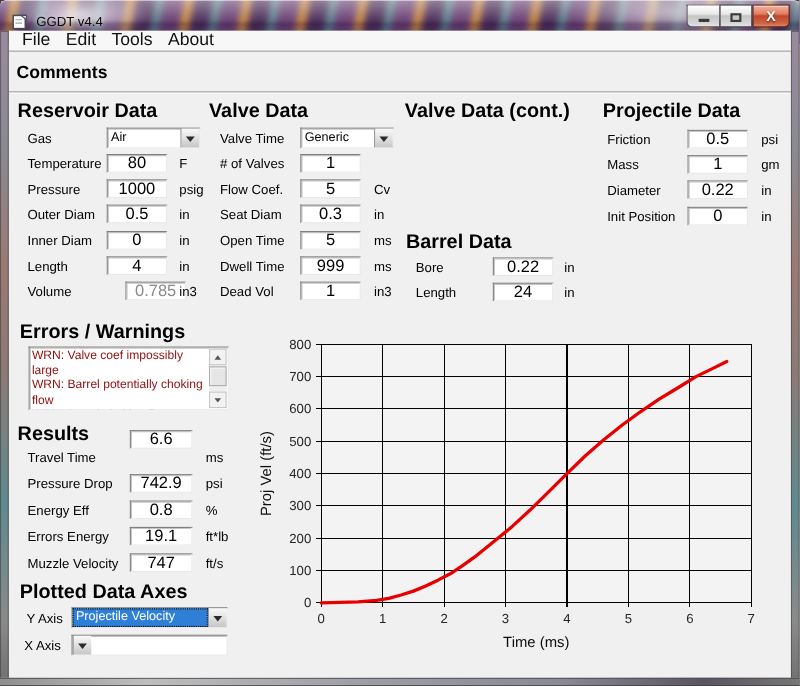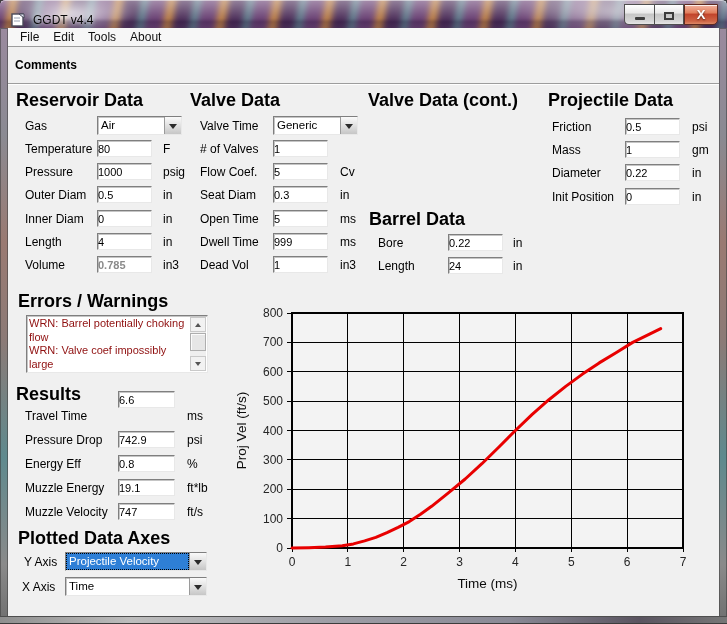--- a/index.html
+++ b/index.html
@@ -41,31 +41,31 @@
     box-shadow: inset 0 0 0 1px rgba(60,60,60,.55); }
   .b-left { left:0; } .b-right { right:0; }
   .b-bottom { position:absolute; left:0; right:0; bottom:0; height:8px; z-index:2;
     background:linear-gradient(90deg,#8f8f8f,#bdbdbd 18%,#9e9ea6 45%,#8a8a96 70%,#5a5460 88%,#777);
     box-shadow: inset 0 1px 0 #4e4e4e, inset 0 -1px 0 #3c3c3c; }
 
   
   .client { position:absolute; left:8px; right:8px; top:28px; bottom:8px; background:#f0f0f0; }
   .menubar { position:absolute; left:0; right:0; top:0; height:19px; background:#f7f7f7;
              border-bottom:1px solid #9d9d9d; display:flex; align-items:center; padding-left:5px; }
-  .menu-item { font-size:12px; color:#111; padding:2px 7px; }
+  .menu-item { font-size:16px; color:#111; padding:2px 7px; }
   .comments-row { position:absolute; left:0; right:0; top:20px; height:36px; border-bottom:1px solid #9d9d9d;
                   box-shadow:0 1px 0 rgba(255,255,255,.9); }
-  .comments-label { position:absolute; left:7px; top:10px; font-weight:bold; font-size:12px; }
+  .comments-label { position:absolute; left:7px; top:10px; font-weight:bold; font-size:16px; }
   .comments-input { position:absolute; left:95px; top:7px; width:610px; height:20px; background:#fff;
       border:1px solid; border-color:#7f7f7f #dedede #dedede #7f7f7f; font-size:12px; padding:1px 4px;
       font-family:"Liberation Sans",sans-serif; }
 
   .hdr { position:absolute; font-weight:bold; font-size:18px; color:#000; white-space:nowrap; }
   .lbl { position:absolute; font-size:12px; color:#000; white-space:nowrap; }
-  .tf  { position:absolute; height:17px; background:#fff; font-size:11px;
+  .tf  { position:absolute; height:17px; background:#fff; text-align:center; font-size:15px;
          font-family:"Liberation Sans",sans-serif; padding:0;
          border:1px solid; border-color:#7f7f7f #e8e8e8 #e8e8e8 #7f7f7f;
          box-shadow: inset 1px 1px 0 rgba(90,90,90,.35); }
   .tf.dis { color:#8a8a8a; }
   .combo { position:absolute; height:19px; background:#fff; display:flex;
            border:1px solid; border-color:#7f7f7f #e8e8e8 #e8e8e8 #7f7f7f;
            box-shadow: inset 1px 1px 0 rgba(90,90,90,.35); }
   .combo .val { flex:1; font-size:11.5px; line-height:17px; padding-left:3px; white-space:nowrap; overflow:hidden; }
   .combo .val.sel { background:#2e7fd6; color:#fff; outline:1px dotted #000; outline-offset:-1px; }
   .combo .cbtn { width:17px; border-left:1px solid #9a9a9a;
@@ -156,21 +156,21 @@
     <span class="lbl" style="left:17px;top:160px">Outer Diam</span>
     <input class="tf" style="left: 89px; top: 158px; width: 55px;" value="0.5">
     <span class="lbl" style="left:155px;top:160px">in</span>
     <span class="lbl" style="left:17px;top:184px">Inner Diam</span>
     <input class="tf" style="left: 89px; top: 182px; width: 55px;" value="0">
     <span class="lbl" style="left:155px;top:184px">in</span>
     <span class="lbl" style="left:17px;top:207px">Length</span>
     <input class="tf" style="left: 89px; top: 205px; width: 55px;" value="4">
     <span class="lbl" style="left:155px;top:207px">in</span>
     <span class="lbl" style="left:17px;top:230px">Volume</span>
-    <input class="tf dis" style="left: 89px; top: 228px; width: 55px; font-weight: bold;" readonly="" value="0.785">
+    <input class="tf dis" style="left: 106px; top: 228px; width: 55px;" readonly="" value="0.785">
     <span class="lbl" style="left:155px;top:230px">in3</span>
 
     <span class="hdr" style="left:182px;top:62px">Valve Data</span>
     <span class="lbl" style="left:192px;top:91px">Valve Time</span>
     <div class="combo" style="left:265px;top:88px;width:85px">
       <span class="val">Generic</span>
       <span class="cbtn">
           <span class="tri-down"></span>
         </span>
     </div>
@@ -212,22 +212,22 @@
     <span class="lbl" style="left:544px;top:138px">Diameter</span>
     <input class="tf" style="left: 617px; top: 136px; width: 55px;" value="0.22">
     <span class="lbl" style="left:684px;top:138px">in</span>
     <span class="lbl" style="left:544px;top:162px">Init Position</span>
     <input class="tf" style="left: 617px; top: 160px; width: 55px;" value="0">
     <span class="lbl" style="left:684px;top:162px">in</span>
 
     <span class="hdr" style="left:10px;top:263px">Errors / Warnings</span>
     <div class="listbox">
       <div class="warn-lines">
+        <div>WRN: Valve coef impossibly large</div>
         <div>WRN: Barrel potentially choking flow</div>
-        <div>WRN: Valve coef impossibly large</div>
         <div>WRN: Barrel choking flow</div>
       </div>
       <div class="sbar">
         <div class="sbtn up">
             <span class="tri-up-s"></span>
           </div>
         <div class="sthumb"></div>
         <div class="sbtn dn">
             <span class="tri-dn-s"></span>
           </div>
@@ -237,38 +237,37 @@
     <span class="hdr" style="left:8px;top:356px">Results</span>
     <span class="lbl" style="left:17px;top:381px">Travel Time</span>
     <input class="tf" style="left: 110px; top: 363px; width: 57px;" value="6.6">
     <span class="lbl" style="left:179px;top:381px">ms</span>
     <span class="lbl" style="left:17px;top:405px">Pressure Drop</span>
     <input class="tf" style="left: 110px; top: 403px; width: 57px;" value="742.9">
     <span class="lbl" style="left:179px;top:405px">psi</span>
     <span class="lbl" style="left:17px;top:429px">Energy Eff</span>
     <input class="tf" style="left: 110px; top: 427px; width: 57px;" value="0.8">
     <span class="lbl" style="left:179px;top:429px">%</span>
-    <span class="lbl" style="left:17px;top:453px">Muzzle Energy</span>
+    <span class="lbl" style="left:17px;top:453px">Errors Energy</span>
     <input class="tf" style="left: 110px; top: 451px; width: 57px;" value="19.1">
     <span class="lbl" style="left:179px;top:453px">ft*lb</span>
     <span class="lbl" style="left:17px;top:477px">Muzzle Velocity</span>
     <input class="tf" style="left: 110px; top: 475px; width: 57px;" value="747">
     <span class="lbl" style="left:179px;top:477px">ft/s</span>
 
     <span class="hdr" style="left:10px;top:500px">Plotted Data Axes</span>
     <span class="lbl" style="left:16px;top:527px">Y Axis</span>
     <div class="combo" style="left:57px;top:524px;width:142px">
       <span class="val sel">Projectile Velocity</span>
       <span class="cbtn">
           <span class="tri-down"></span>
         </span>
     </div>
     <span class="lbl" style="left:14px;top:552px">X Axis</span>
     <div class="combo" style="left:57px;top:549px;width:142px">
-      <span class="val">Time</span>
       <span class="cbtn">
           <span class="tri-down"></span>
         </span>
     </div>
 
     <svg id="chart" width="497" height="320" style="position:absolute;left:222px;top:262px">
         <rect x="62" y="23" width="391" height="235" fill="#f3f3f3"></rect>
         <line x1="117.85714285714286" y1="23" x2="117.85714285714286" y2="258" stroke="#000" stroke-width="1" shape-rendering="crispEdges"></line>
         <line x1="173.71428571428572" y1="23" x2="173.71428571428572" y2="258" stroke="#000" stroke-width="1" shape-rendering="crispEdges"></line>
         <line x1="229.57142857142856" y1="23" x2="229.57142857142856" y2="258" stroke="#000" stroke-width="1" shape-rendering="crispEdges"></line>

